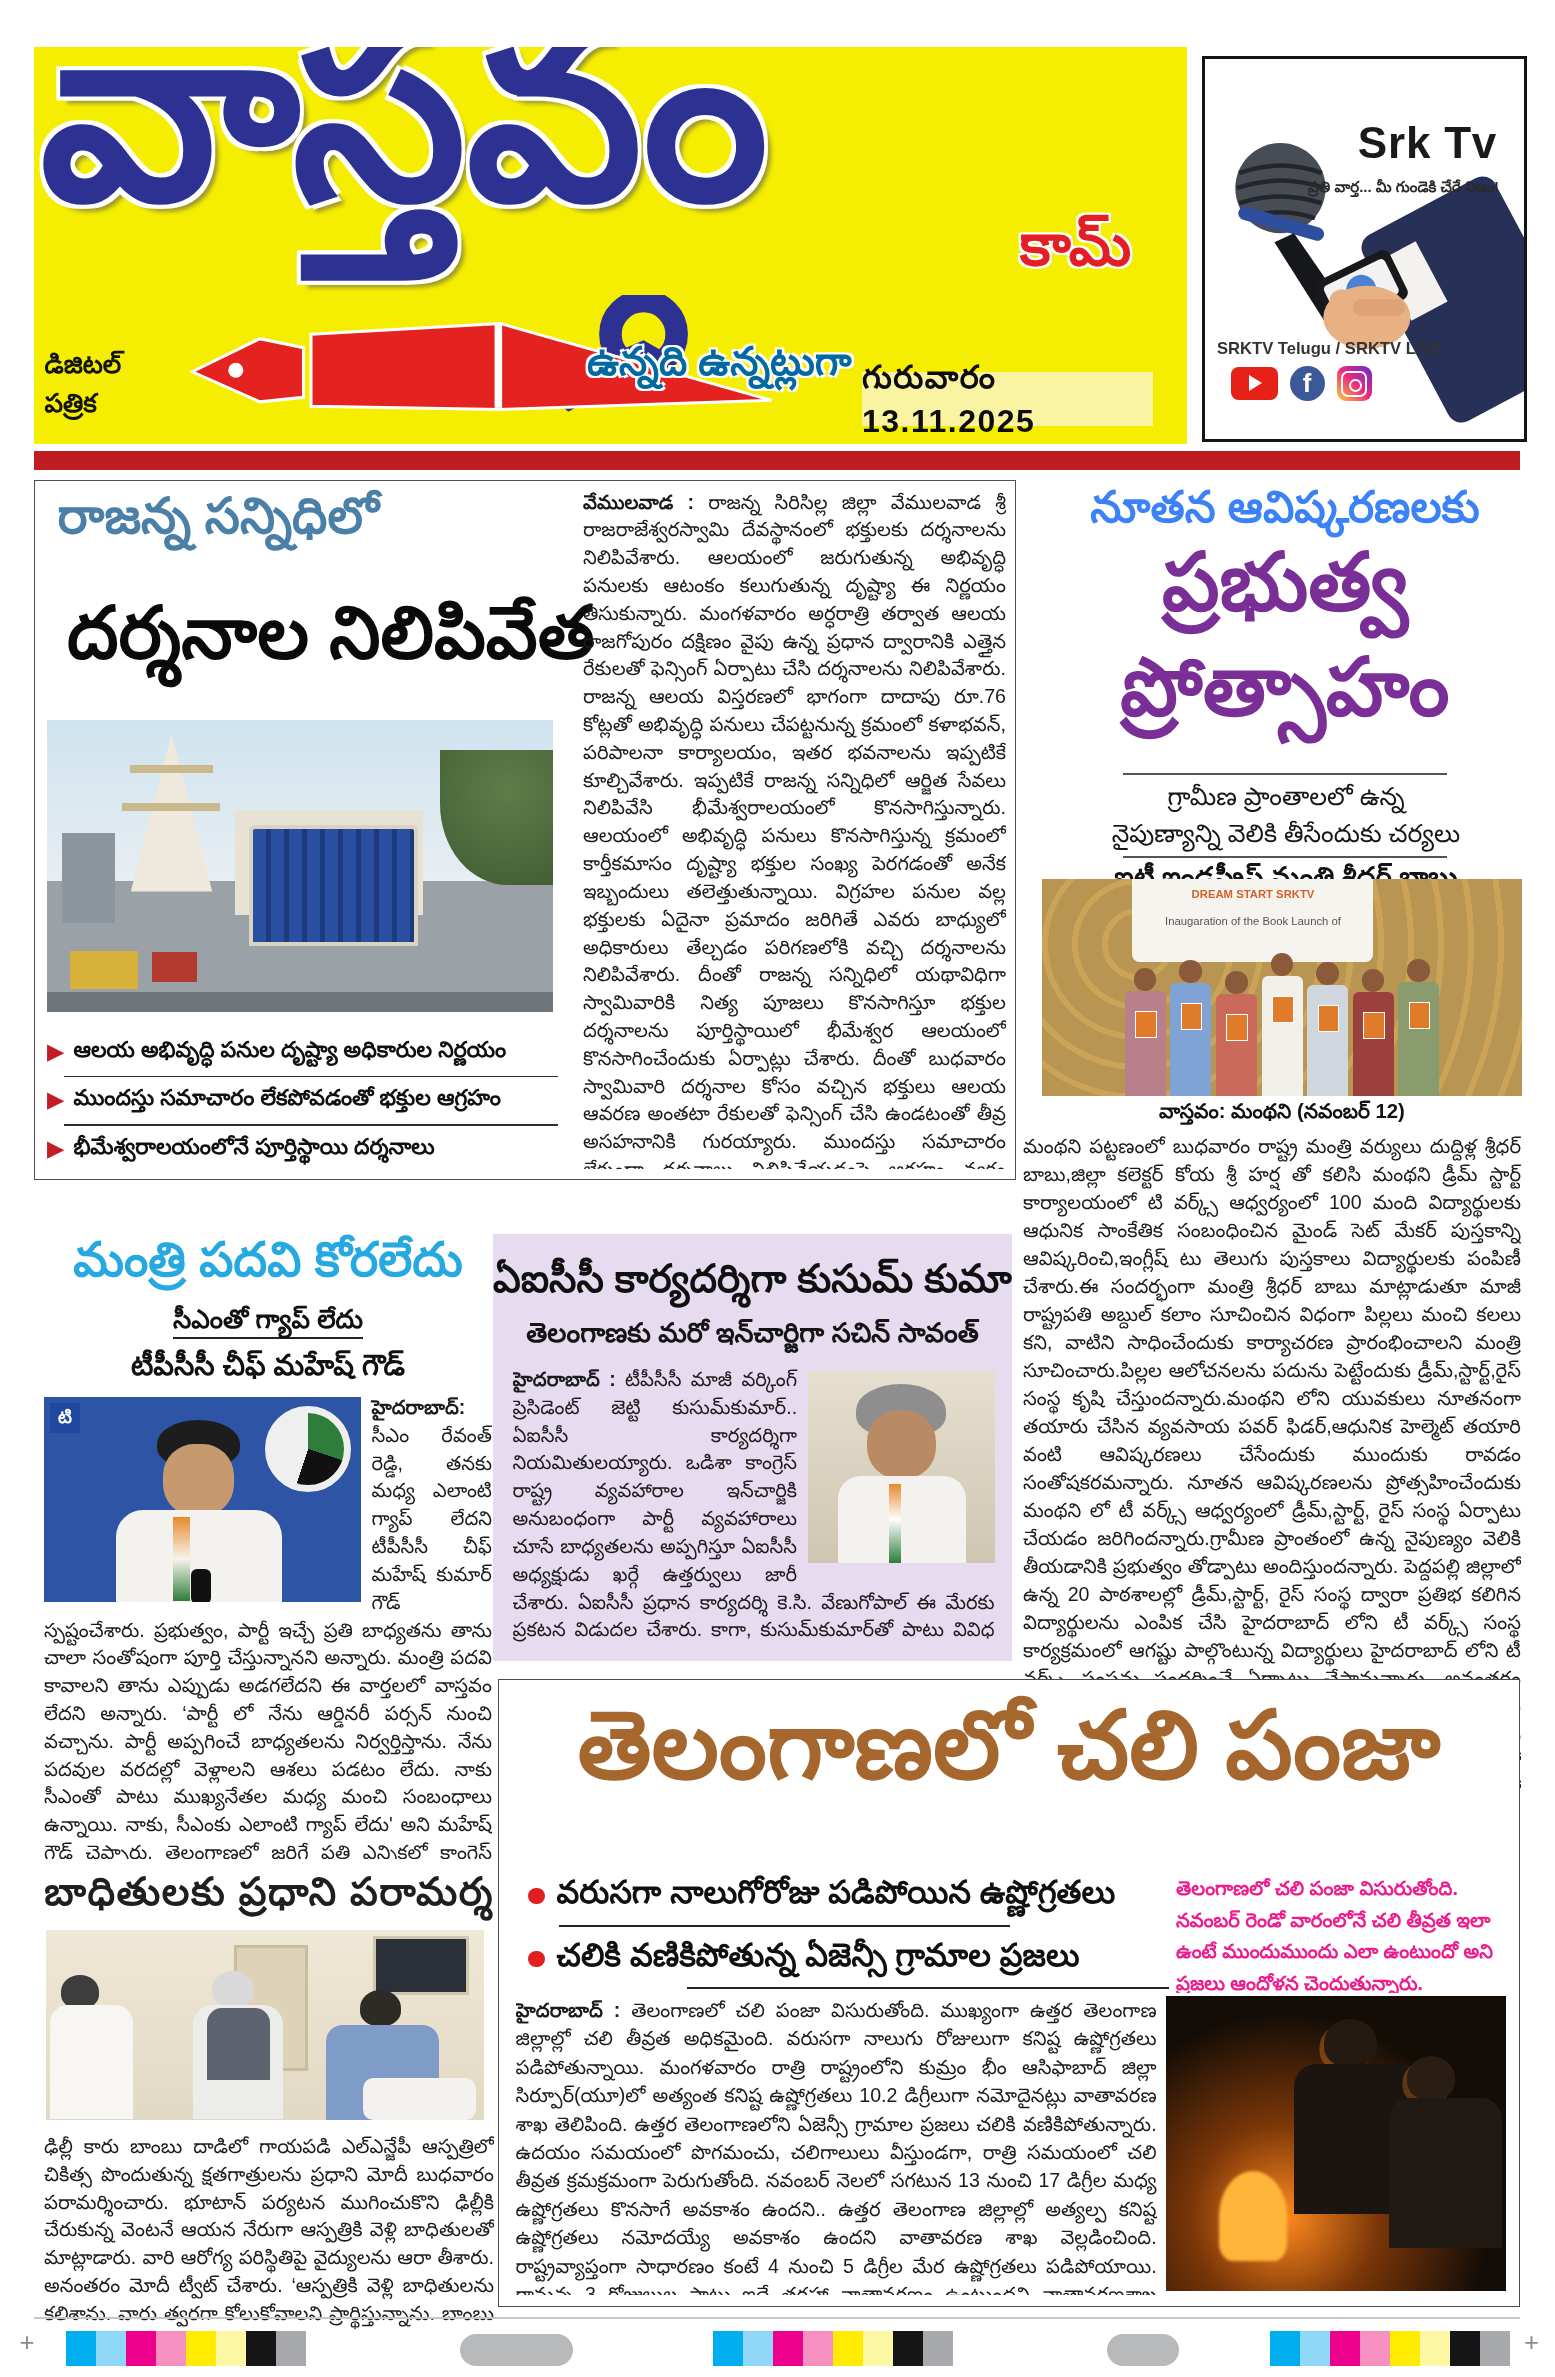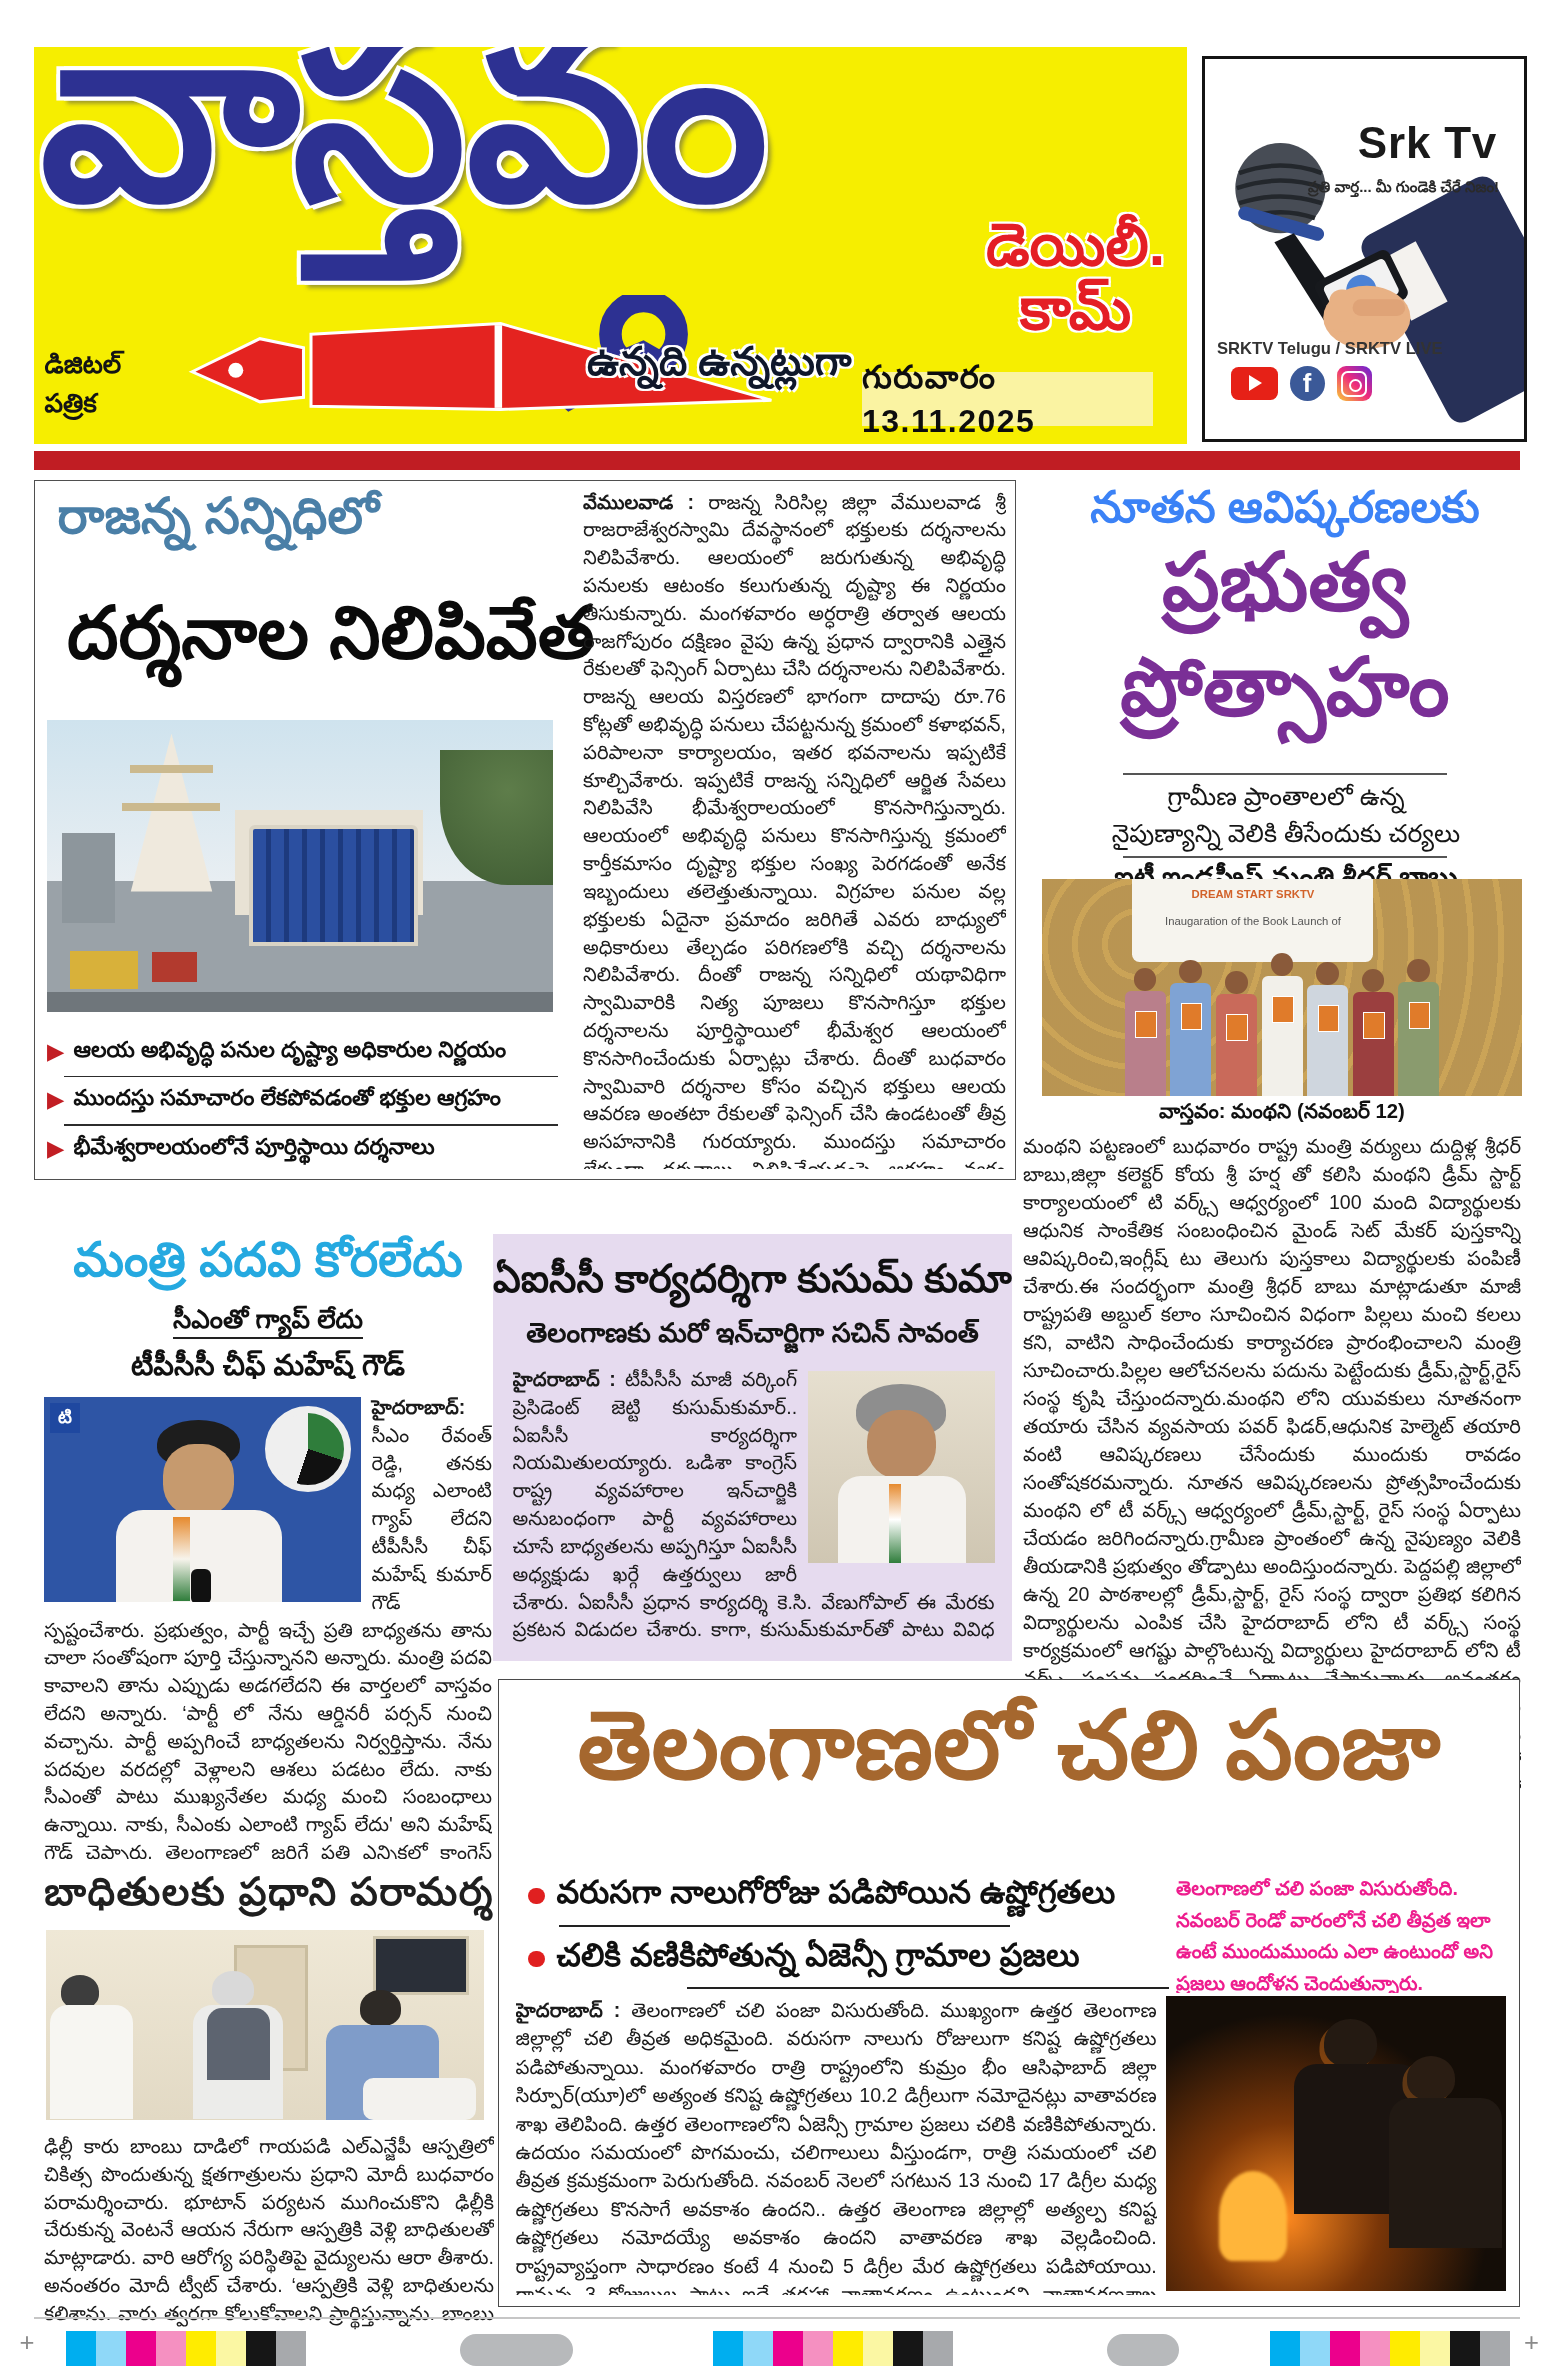--- a/index.html
+++ b/index.html
@@ -12,21 +12,21 @@
   
   .masthead{left:34px;top:47px;width:1153px;height:397px;background:#f6ee00;overflow:hidden;}
   .m-title{left:6px;top:-59px;width:963px;font-size:248px;line-height:1;font-weight:bold;color:#2d3192;
            text-shadow:-3.8px -3.8px 0 #fff,3.8px -3.8px 0 #fff,-3.8px 3.8px 0 #fff,3.8px 3.8px 0 #fff,6.8px 6.8px 4.5px rgba(80,80,80,.55);
            white-space:nowrap;}
   .m-daily{left:925px;top:167px;width:233px;font-size:59px;line-height:1.08;font-weight:bold;color:#e41e25;
            text-align:center;text-shadow:-2.3px -2.3px 0 #fff,2.3px -2.3px 0 #fff,-2.3px 2.3px 0 #fff,2.3px 2.3px 0 #fff;}
   .m-datestrip{left:828px;top:325px;width:291px;height:54px;background:#faf3a2;display:flex;align-items:center;justify-content:center;
            font-size:32px;font-weight:bold;color:#0d0d0d;letter-spacing:1.5px;}
   .m-edition{left:10.5px;top:298px;font-size:26px;font-weight:bold;color:#141414;line-height:1.5;}
-  .m-tagline{left:553px;top:292px;font-size:40px;font-weight:bold;color:#0f172a;
+  .m-tagline{left:553px;top:292px;font-size:40px;font-weight:bold;color:#0369a1;
            text-shadow:-2.3px -2.3px 0 #fff,2.3px -2.3px 0 #fff,-2.3px 2.3px 0 #fff,2.3px 2.3px 0 #fff;white-space:nowrap;}
   .m-pen{left:113px;top:248px;width:647px;height:143px;}
 
   
   .adbox{left:1202px;top:56px;width:319px;height:380px;background:#fff;border:3px solid #141414;overflow:hidden;}
   .ad-title{left:132px;top:59px;width:181px;font-size:44px;font-weight:bold;color:#1a1a1a;text-align:center;letter-spacing:0.8px;}
   .ad-tagline{left:84px;top:119px;width:229px;font-size:15px;font-weight:bold;color:#2a2a2a;text-align:center;}
   .ad-mic{left:0px;top:69px;width:226px;height:233px;}
   .ad-channels{left:12px;top:280px;font-size:16.6px;font-weight:bold;color:#333;}
   .ad-icons{left:25.6px;top:307px;display:flex;gap:12px;align-items:center;}
@@ -112,21 +112,20 @@
   .book{position:absolute;left:10.5px;top:19.6px;width:19.6px;height:25.6px;background:#e07b2a;border:1.5px solid #fff;}
 </style>
 </head>
 <body>
 
 <div class="page">
 
   <div class="abs masthead">
     <div class="abs m-title">వాస్తవం</div>
     <div class="abs m-daily">
-      <div>డెయిలీ.</div>
       <div>కామ్</div>
     </div>
     <div class="abs m-edition">
       <div>డిజిటల్</div>
       <div>పత్రిక</div>
     </div>
 
     <svg class="abs m-pen" viewBox="0 0 860 190">
       <circle cx="660" cy="52" r="44" fill="none" stroke="#2d3192" stroke-width="30"></circle>
       <path d="M695 80 L560 155 L520 120 L660 60 Z" fill="#2d3192"></path>

